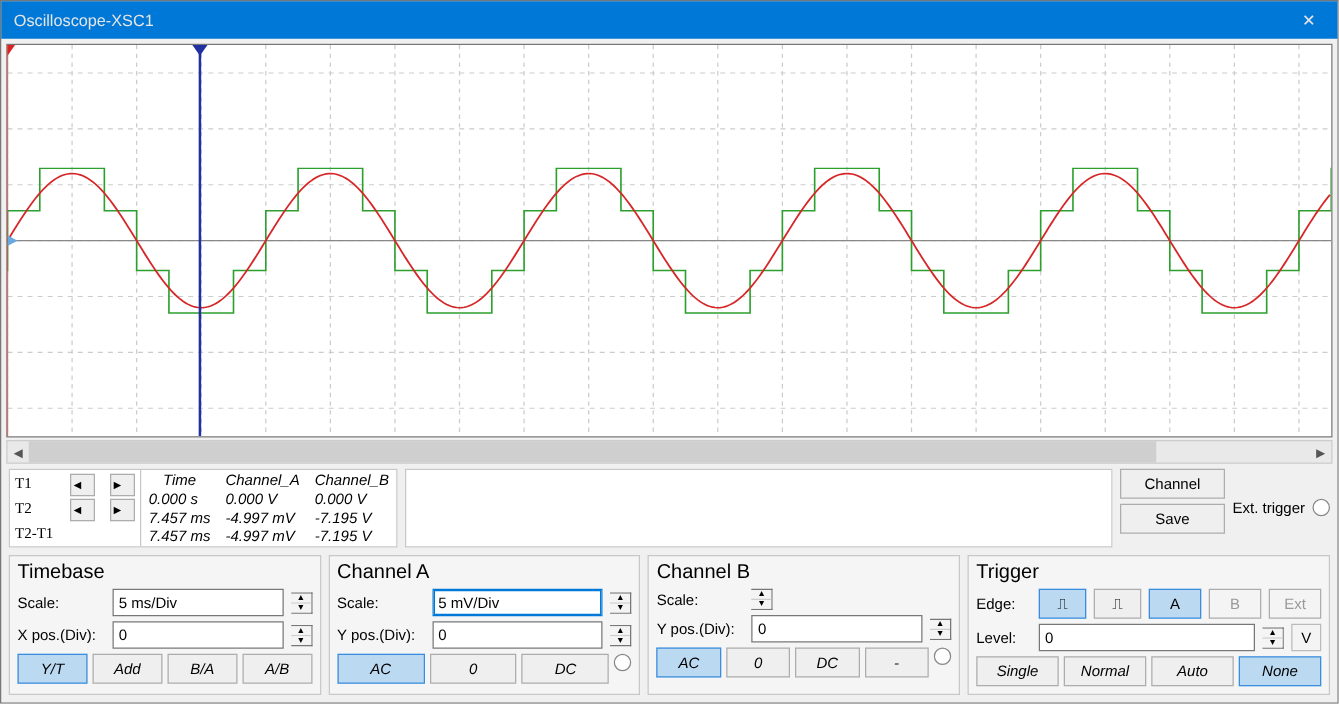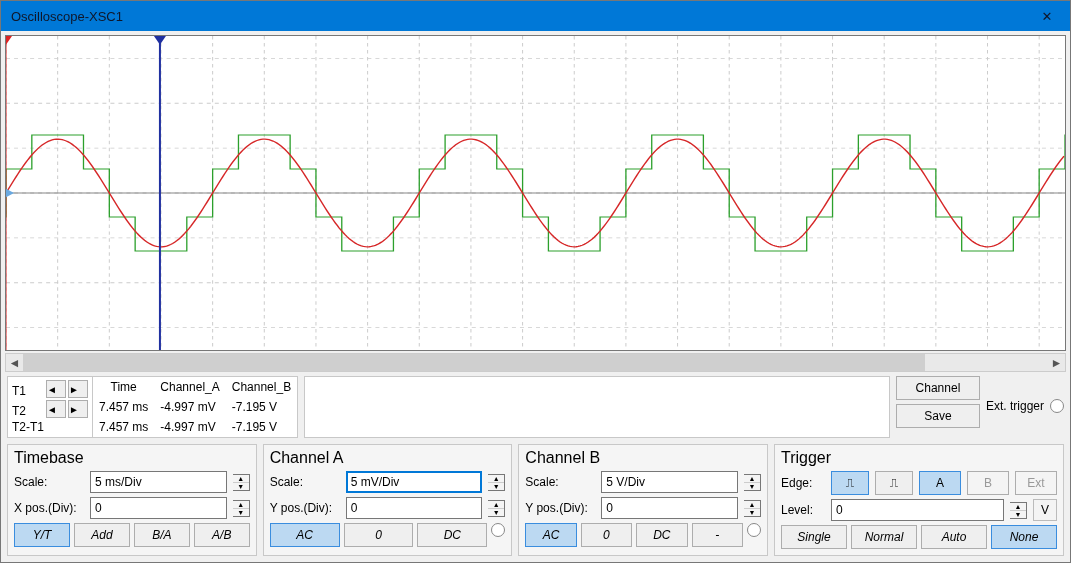--- a/index.html
+++ b/index.html
@@ -9,36 +9,36 @@
     --panel2:#f5f5f5;
     --border:#a0a0a0;
     --border-light:#c8c8c8;
     --btn-bg:#efefef;
     --btn-border:#adadad;
     --btn-bg-active:#bcd9f2;
     --btn-border-active:#3a8dde;
   }
   html,body{margin:0;padding:0;font-family:"Segoe UI",Tahoma,sans-serif;font-size:12px;color:#000;}
   .window{width:1071px;height:563px;background:var(--panel);display:flex;flex-direction:column;box-sizing:border-box;border:1px solid #777;}
-  .titlebar{height:30px;background:var(--win-blue);color:#0f172a;display:flex;align-items:center;justify-content:space-between;padding:0 0 0 10px;font-size:13px;}
+  .titlebar{height:30px;background:var(--win-blue);color:#e5e5e5;display:flex;align-items:center;justify-content:space-between;padding:0 0 0 10px;font-size:13px;}
   .titlebar .close{width:46px;height:30px;display:flex;align-items:center;justify-content:center;}
   .scope-area{flex:1;display:flex;flex-direction:column;padding:4px 4px 0 4px;}
   .scope-frame{flex:1;background:#fff;border:1px solid #777;position:relative;}
   svg.scope-svg{position:absolute;inset:0;width:100%;height:100%;}
   .hscroll{height:17px;margin:2px 0 4px 0;background:#e9e9e9;border:1px solid #ccc;display:flex;align-items:center;}
   .hscroll .arrow{width:17px;height:15px;display:flex;align-items:center;justify-content:center;color:#555;}
   .hscroll .track{flex:1;position:relative;height:100%;}
   .hscroll .thumb{position:absolute;left:0;top:0;height:100%;width:88%;background:#cfcfcf;}
   .readout-row{display:flex;gap:6px;padding:0 6px 6px 6px;align-items:stretch;}
   .readout-left{border:1px solid var(--border-light);background:#fff;display:flex;font-size:12px;}
-  .readout-left table{border-collapse:collapse;}
+  .readout-left table{border-collapse:collapse;font-style:italic;}
   .readout-left td{padding:0 6px;white-space:nowrap;}
   .readout-left .hdr td{font-weight:normal;text-align:center;}
   .nav-cell{display:flex;flex-direction:column;gap:2px;padding:3px 4px;border-right:1px solid var(--border-light);}
-  .nav-group{display:flex;align-items:flex-end;gap:2px;}
+  .nav-group{display:flex;align-items:flex-start;gap:12px;font-family:Liberation Serif, serif;}
   .nav-group span{width:32px;display:inline-block;}
   .mini-btn{width:18px;height:16px;border:1px solid var(--btn-border);background:var(--btn-bg);display:flex;align-items:center;justify-content:center;font-size:10px;}
   .readout-main{flex:1;border:1px solid var(--border-light);background:#fff;}
   .side-btns{display:flex;flex-direction:column;gap:4px;justify-content:flex-start;}
   .std-btn{height:22px;min-width:62px;border:1px solid var(--btn-border);background:var(--btn-bg);padding:0 10px;display:flex;align-items:center;justify-content:center;}
   .ext-trig{display:flex;align-items:center;gap:6px;padding-bottom:2px;}
   .ext-trig .dot{width:12px;height:12px;border-radius:50%;border:1px solid #888;background:#fff;}
   .controls{display:grid;grid-template-columns: 1fr 1fr 1fr 1fr;gap:6px;padding:0 6px 6px 6px;}
   .group{border:1px solid var(--border-light);background:var(--panel2);padding:4px 6px 6px 6px;display:flex;flex-direction:column;gap:4px;position:relative;}
   .group .lbl{font-size:16px;}
@@ -143,29 +143,34 @@
           </div>
       </div>
       <table>
         <tbody>
             <tr class="hdr">
           <td>Time</td>
           <td>Channel_A</td>
           <td>Channel_B</td>
         </tr>
         <tr>
-          <td>7.457 ms</td>
-          <td>-4.997 mV</td>
-          <td>-7.195 V</td>
+          <td>0.000 s</td>
+          <td>0.000 V</td>
+          <td>0.000 V</td>
         </tr>
         <tr>
           <td>7.457 ms</td>
           <td>-4.997 mV</td>
           <td>-7.195 V</td>
         </tr>
+        <tr>
+          <td>7.457 ms</td>
+          <td>-4.997 mV</td>
+          <td>-7.195 V</td>
+        </tr>
       </tbody>
         </table>
     </div>
     <div class="readout-main"></div>
     <div class="side-btns">
       <div class="std-btn">Channel</div>
       <div class="std-btn">Save</div>
     </div>
     <div class="ext-trig">
       <span>Ext. trigger</span>
@@ -224,21 +229,20 @@
         <div class="tbtn">0</div>
         <div class="tbtn">DC</div>
         <div class="radio"></div>
       </div>
     </div>
 
     <div class="group">
       <div class="lbl">Channel B</div>
       <div class="row">
         <label>Scale:</label>
-        <div class="field">5  V/Div</div>
         <div class="spinner">
             <div>▲</div>
             <div>▼</div>
           </div>
       </div>
       <div class="row">
         <label>Y pos.(Div):</label>
         <div class="field">0</div>
         <div class="spinner">
             <div>▲</div>

